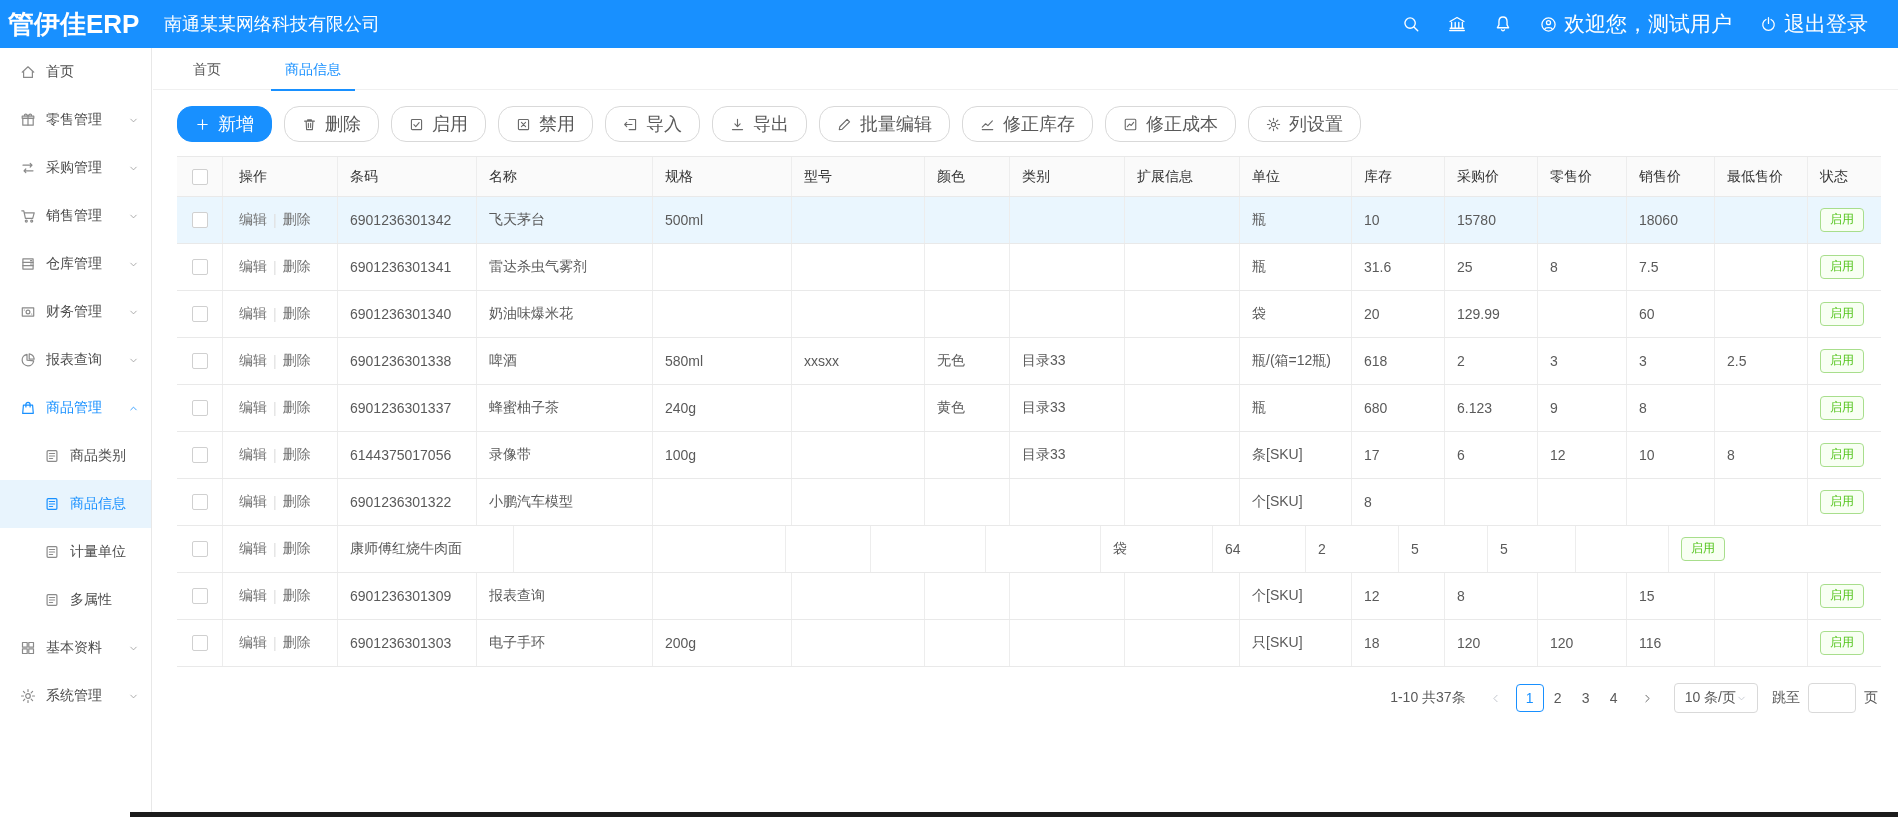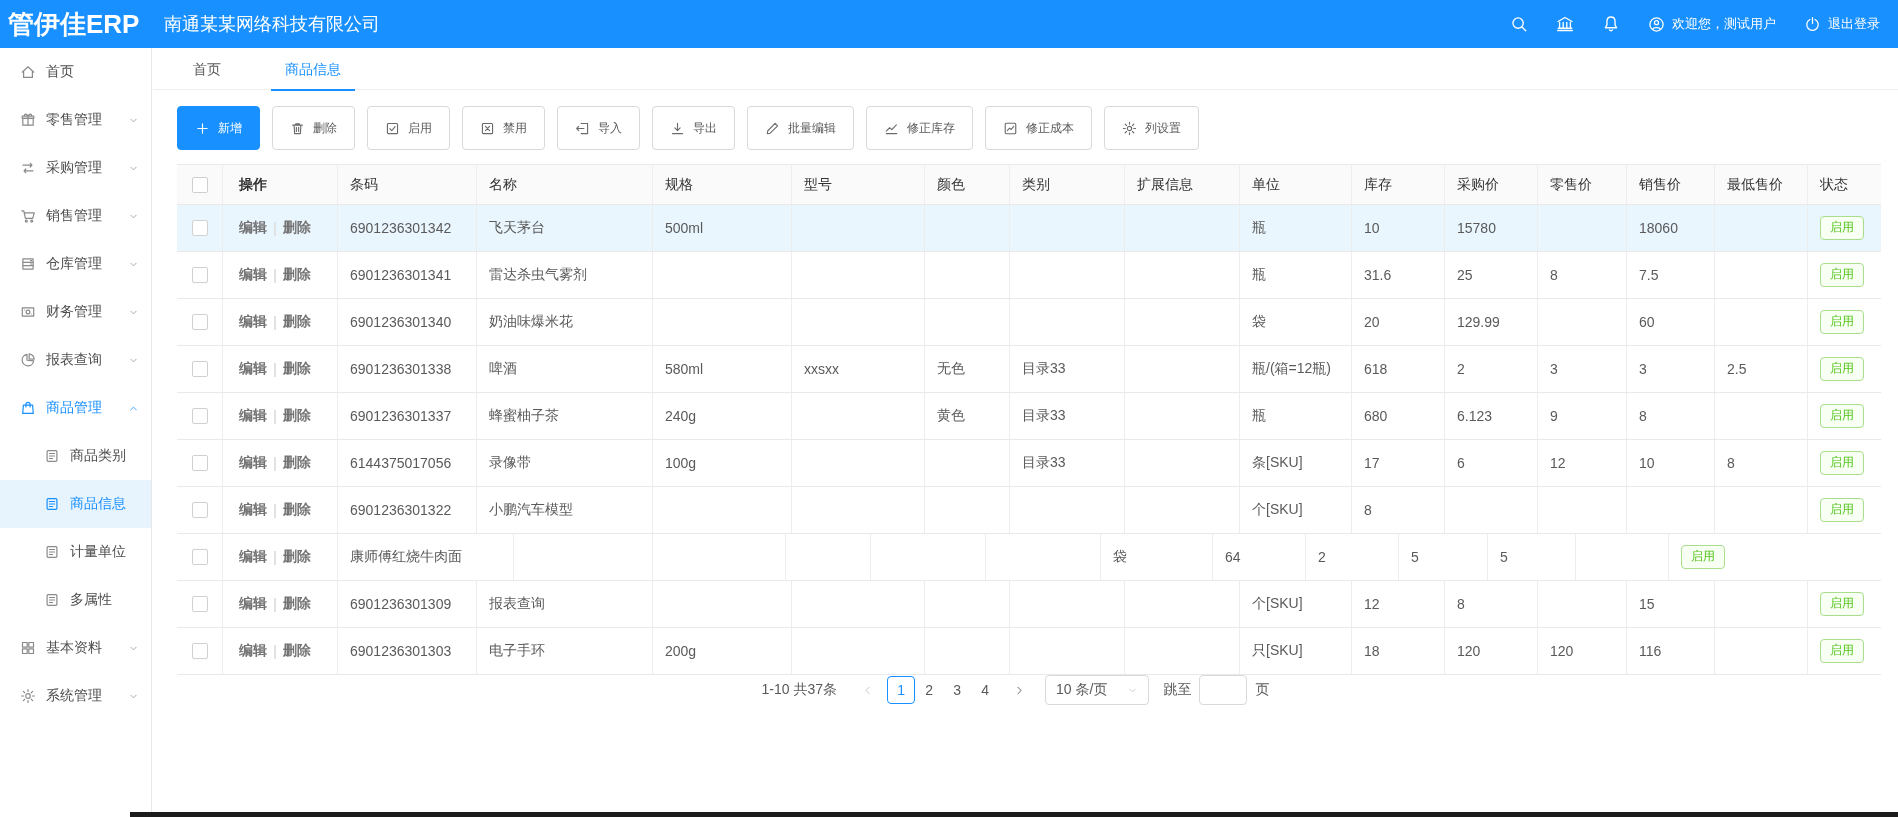--- a/index.html
+++ b/index.html
@@ -5,21 +5,21 @@
   * { margin:0; padding:0; box-sizing:border-box; }
   html,body { width:1898px; height:817px; overflow:hidden; background:#fff;
     font-family:"Liberation Sans","DejaVu Sans",sans-serif; font-size:14px; color:#595959; }
   .app { position:relative; width:1898px; height:817px; }
 
   
   .topbar { position:absolute; top:0; left:0; right:0; height:48px; background:#1890ff;
     display:flex; align-items:center; color:#fff; }
   .logo { width:150px; padding-left:8px; font-size:26px; font-weight:700; letter-spacing:0; white-space:nowrap; }
   .company { font-size:18px; margin-left:14px; white-space:nowrap; }
-  .top-right { margin-left:auto; display:flex; align-items:center; gap:28px; padding-right:18px; font-size:13px; }
+  .top-right { margin-left:auto; display:flex; align-items:center; gap:28px; padding-right:30px; font-size:21px; }
   .top-right .tool { width:18px; height:18px; display:inline-flex; cursor:pointer; }
   .top-right .tool svg { width:18px; height:18px; }
   .who { display:inline-flex; align-items:center; gap:7px; cursor:pointer; white-space:nowrap; }
   .who .ic { width:17px; height:17px; display:inline-flex; }
   .who .ic svg { width:17px; height:17px; }
 
   
   .sidebar { position:absolute; top:48px; left:0; bottom:0; width:152px; background:#fff;
     border-right:1px solid #e8e8e8; }
   .side-item { height:48px; display:flex; align-items:center; padding:0 12px 0 20px;
@@ -58,61 +58,61 @@
   .btn { height:38px; padding:0 16px; min-width:68px; border:1px solid #d9d9d9; border-radius:4px;
     background:#fff; color:#595959; font-size:14px; cursor:pointer; font-family:inherit; white-space:nowrap; }
   .btn.primary { background:#1890ff; border-color:#1890ff; color:#fff; margin-left:26px; }
   .btn.ghost { margin-left:16px; }
   .expand { margin-left:18px; color:#1890ff; display:inline-flex; align-items:center; gap:5px; cursor:pointer; }
   .expand .chev-blue { width:12px; height:12px; display:inline-flex; }
   .expand .chev-blue svg { width:12px; height:12px; }
 
   
   .toolbar { margin:16px 24px 0; display:flex; gap:12px; }
-  .tbtn { height:44px; padding:0 17px; border:1px solid #d9d9d9; border-radius:4px; background:#fff;
-    color:#595959; display:inline-flex; align-items:center; gap:8px; font-size:12px; cursor:pointer; white-space:nowrap; }
+  .tbtn { height:36px; padding:0 17px; border:1px solid #d9d9d9; border-radius:15px; background:#fff;
+    color:#595959; display:inline-flex; align-items:center; gap:8px; font-size:18px; cursor:pointer; white-space:nowrap; }
   .tbtn .ti { width:15px; height:15px; display:inline-flex; color:#6b6b6b; }
   .tbtn .ti svg { width:15px; height:15px; }
   .tbtn.primary { background:#1890ff; border-color:#1890ff; color:#fff; }
   .tbtn.primary .ti { color:#fff; }
 
   
   .table { margin:14px 24px 0; width:1704px; border-top:1px solid #e9e9e9; font-size:14px; }
   .t-row { display:flex; border-bottom:1px solid #e9e9e9; }
   .t-head .t-row { height:40px; background:#fafafa; color:#333; }
   .t-body .t-row { height:47px; color:#5a5a5a; }
   .t-body .t-row.hl { background:#eaf6fe; }
   .t-cell { padding:0 12px; display:flex; align-items:center; border-right:1px solid #ededed;
     overflow:hidden; white-space:nowrap; flex:none; }
   .t-cell:last-child { border-right:none; }
   .c0 { width:46px; justify-content:center; padding:0; }
-  .c1 { width:115px; padding-left:16px;font-weight:bold; }
+  .c1 { width:115px; padding-left:16px; }
   .c2 { width:139px; } .c3 { width:176px; } .c4 { width:139px; } .c5 { width:133px; }
   .c6 { width:85px; }  .c7 { width:115px; } .c8 { width:115px; } .c9 { width:112px; }
   .c10{ width:93px; }  .c11{ width:93px; }  .c12{ width:89px; }  .c13{ width:88px; }
   .c14{ width:93px; }  .c15{ width:73px; }
   .cb { width:16px; height:16px; border:1px solid #d0d0d0; border-radius:2px; background:#fff; cursor:pointer; }
   a.op { color:#737373; text-decoration:none; cursor:pointer; }
   .sep { color:#e0e0e0; margin:0 6px; }
   .badge { display:inline-block; padding:3px 9px; font-size:12px; line-height:1.3; color:#52c41a;
     border:1px solid #a8de8c; border-radius:4px; background:#f8fff3; }
 
   
-  .pager { margin-top:0; padding-right:20px; display:flex; justify-content:center; align-items:center;
+  .pager { margin-top:16px; padding-right:20px; display:flex; justify-content:flex-end; align-items:center;
     gap:8px; color:#595959; }
   .sum { margin-right:10px; }
   .pg-arrow { width:24px; height:28px; display:inline-flex; align-items:center; justify-content:center; cursor:pointer; }
   .pg-arrow svg { width:13px; height:13px; }
   .pg-prev { color:#c0c4cc; }
   .pg-next { color:#666; }
   .pnum { min-width:28px; height:28px; line-height:26px; text-align:center; border-radius:4px;
     cursor:pointer; display:inline-block; }
   .pnum.on { border:1px solid #1890ff; color:#1890ff; background:#fff; }
   .psel { height:30px; border:1px solid #d9d9d9; border-radius:4px; padding:0 10px; display:inline-flex;
-    align-items:center; gap:20px; color:#595959; cursor:pointer; margin-left:6px; }
+    align-items:center; gap:0; color:#595959; cursor:pointer; margin-left:6px; }
   .psel .chev-sm { width:11px; height:11px; display:inline-flex; color:#c0c4cc; }
   .psel .chev-sm svg { width:11px; height:11px; }
   .jump { width:48px; height:30px; border:1px solid #d9d9d9; border-radius:4px; outline:none; padding:0 6px;
     font-family:inherit; font-size:14px; color:#595959; }
   .jlb { margin-left:6px; }
 
   .bottom-strip { position:absolute; left:130px; right:0; bottom:0; height:5px; background:#1c1c1c; }
 </style>
 </head>
 <body>

